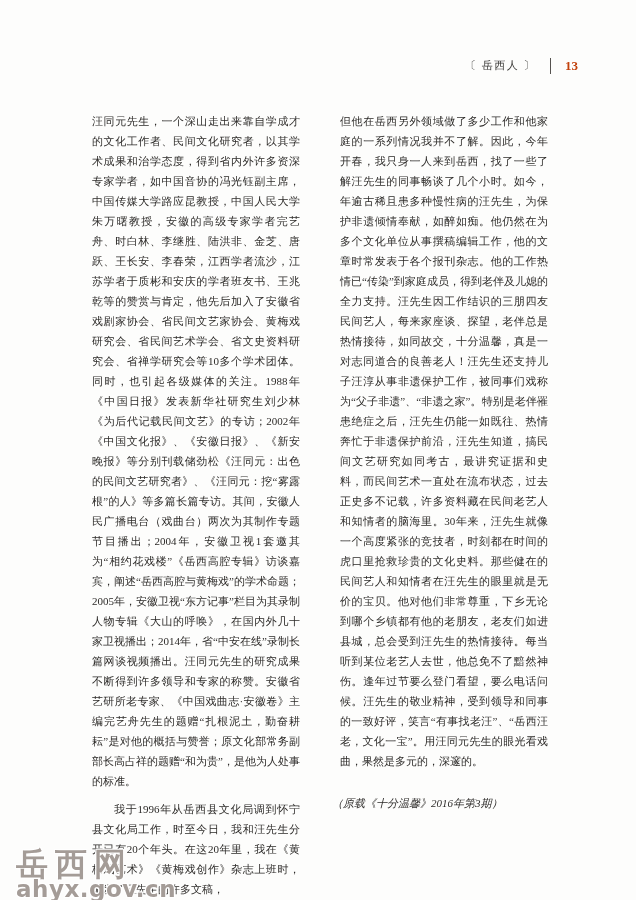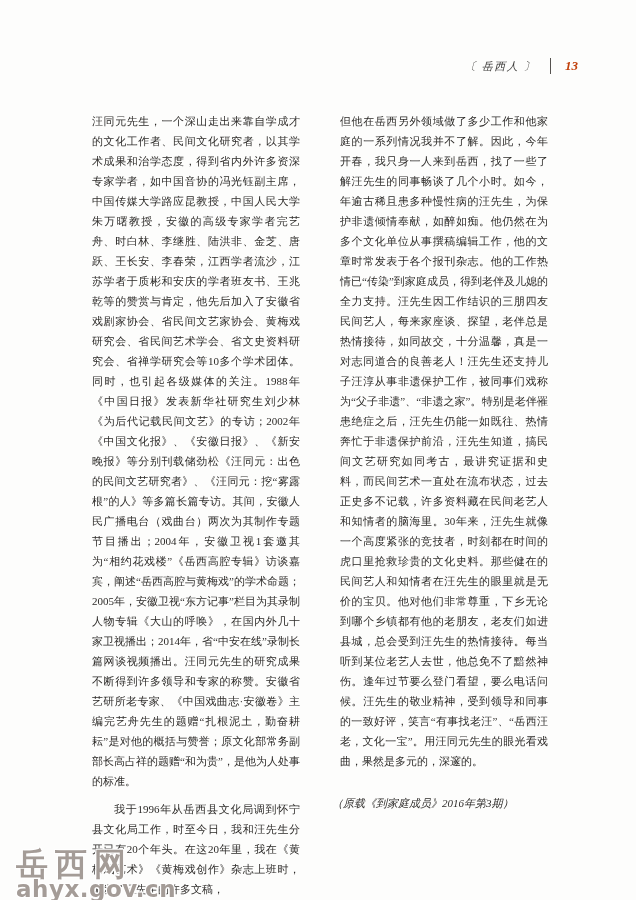--- a/index.html
+++ b/index.html
@@ -9,24 +9,23 @@
     position: relative;
     overflow: hidden;
     background: #fdfdfc;
     font-family: "Liberation Serif", "DejaVu Serif", serif;
   }
   .page-header {
     position: absolute;
     top: 58px;
     right: 58px;
     display: flex;
-    align-items: center;
+    align-items: flex-start;
     gap: 14px;
     color: #3b3a38;
-    font-style: italic;
   }
   .section-label {
     font-size: 11px;
     letter-spacing: 1.5px;
     white-space: nowrap;
   }
   .header-divider {
     width: 1px;
     height: 16px;
     background: #55524f;
@@ -104,20 +103,20 @@
   <span class="page-number">13</span>
 </div>
 
 <div class="columns">
   <div class="column">
     <p class="para">汪同元先生，一个深山走出来靠自学成才的文化工作者、民间文化研究者，以其学术成果和治学态度，得到省内外许多资深专家学者，如中国音协的冯光钰副主席，中国传媒大学路应昆教授，中国人民大学朱万曙教授，安徽的高级专家学者完艺舟、时白林、李继胜、陆洪非、金芝、唐跃、王长安、李春荣，江西学者流沙，江苏学者于质彬和安庆的学者班友书、王兆乾等的赞赏与肯定，他先后加入了安徽省戏剧家协会、省民间文艺家协会、黄梅戏研究会、省民间艺术学会、省文史资料研究会、省禅学研究会等10多个学术团体。同时，也引起各级媒体的关注。1988年《中国日报》发表新华社研究生刘少林《为后代记载民间文艺》的专访；2002年《中国文化报》、《安徽日报》、《新安晚报》等分别刊载储劲松《汪同元：出色的民间文艺研究者》、《汪同元：挖“雾露根”的人》等多篇长篇专访。其间，安徽人民广播电台（戏曲台）两次为其制作专题节目播出；2004年，安徽卫视1套邀其为“相约花戏楼”《岳西高腔专辑》访谈嘉宾，阐述“岳西高腔与黄梅戏”的学术命题；2005年，安徽卫视“东方记事”栏目为其录制人物专辑《大山的呼唤》，在国内外几十家卫视播出；2014年，省“中安在线”录制长篇网谈视频播出。汪同元先生的研究成果不断得到许多领导和专家的称赞。安徽省艺研所老专家、《中国戏曲志·安徽卷》主编完艺舟先生的题赠“扎根泥土，勤奋耕耘”是对他的概括与赞誉；原文化部常务副部长高占祥的题赠“和为贵”，是他为人处事的标准。</p>
     <p class="para indent">我于1996年从岳西县文化局调到怀宁县文化局工作，时至今日，我和汪先生分开已有20个年头。在这20年里，我在《黄梅戏艺术》《黄梅戏创作》杂志上班时，编发了汪先生的许多文稿，</p>
   </div>
   <div class="column">
     <p class="para">但他在岳西另外领域做了多少工作和他家庭的一系列情况我并不了解。因此，今年开春，我只身一人来到岳西，找了一些了解汪先生的同事畅谈了几个小时。如今，年逾古稀且患多种慢性病的汪先生，为保护非遗倾情奉献，如醉如痴。他仍然在为多个文化单位从事撰稿编辑工作，他的文章时常发表于各个报刊杂志。他的工作热情已“传染”到家庭成员，得到老伴及儿媳的全力支持。汪先生因工作结识的三朋四友民间艺人，每来家座谈、探望，老伴总是热情接待，如同故交，十分温馨，真是一对志同道合的良善老人！汪先生还支持儿子汪淳从事非遗保护工作，被同事们戏称为“父子非遗”、“非遗之家”。特别是老伴罹患绝症之后，汪先生仍能一如既往、热情奔忙于非遗保护前沿，汪先生知道，搞民间文艺研究如同考古，最讲究证据和史料，而民间艺术一直处在流布状态，过去正史多不记载，许多资料藏在民间老艺人和知情者的脑海里。30年来，汪先生就像一个高度紧张的竞技者，时刻都在时间的虎口里抢救珍贵的文化史料。那些健在的民间艺人和知情者在汪先生的眼里就是无价的宝贝。他对他们非常尊重，下乡无论到哪个乡镇都有他的老朋友，老友们如进县城，总会受到汪先生的热情接待。每当听到某位老艺人去世，他总免不了黯然神伤。逢年过节要么登门看望，要么电话问候。汪先生的敬业精神，受到领导和同事的一致好评，笑言“有事找老汪”、“岳西汪老，文化一宝”。用汪同元先生的眼光看戏曲，果然是多元的，深邃的。</p>
-    <p class="attribution">（原载《到家庭成员》2016年第3期）</p>
+    <p class="attribution">（原载《十分温馨》2016年第3期）</p>
   </div>
 </div>
 
 <div class="watermark">
   <div class="wm-name">岳西网</div>
   <div class="wm-url">ahyx.gov.cn</div>
 </div>
 
 </body></html>

